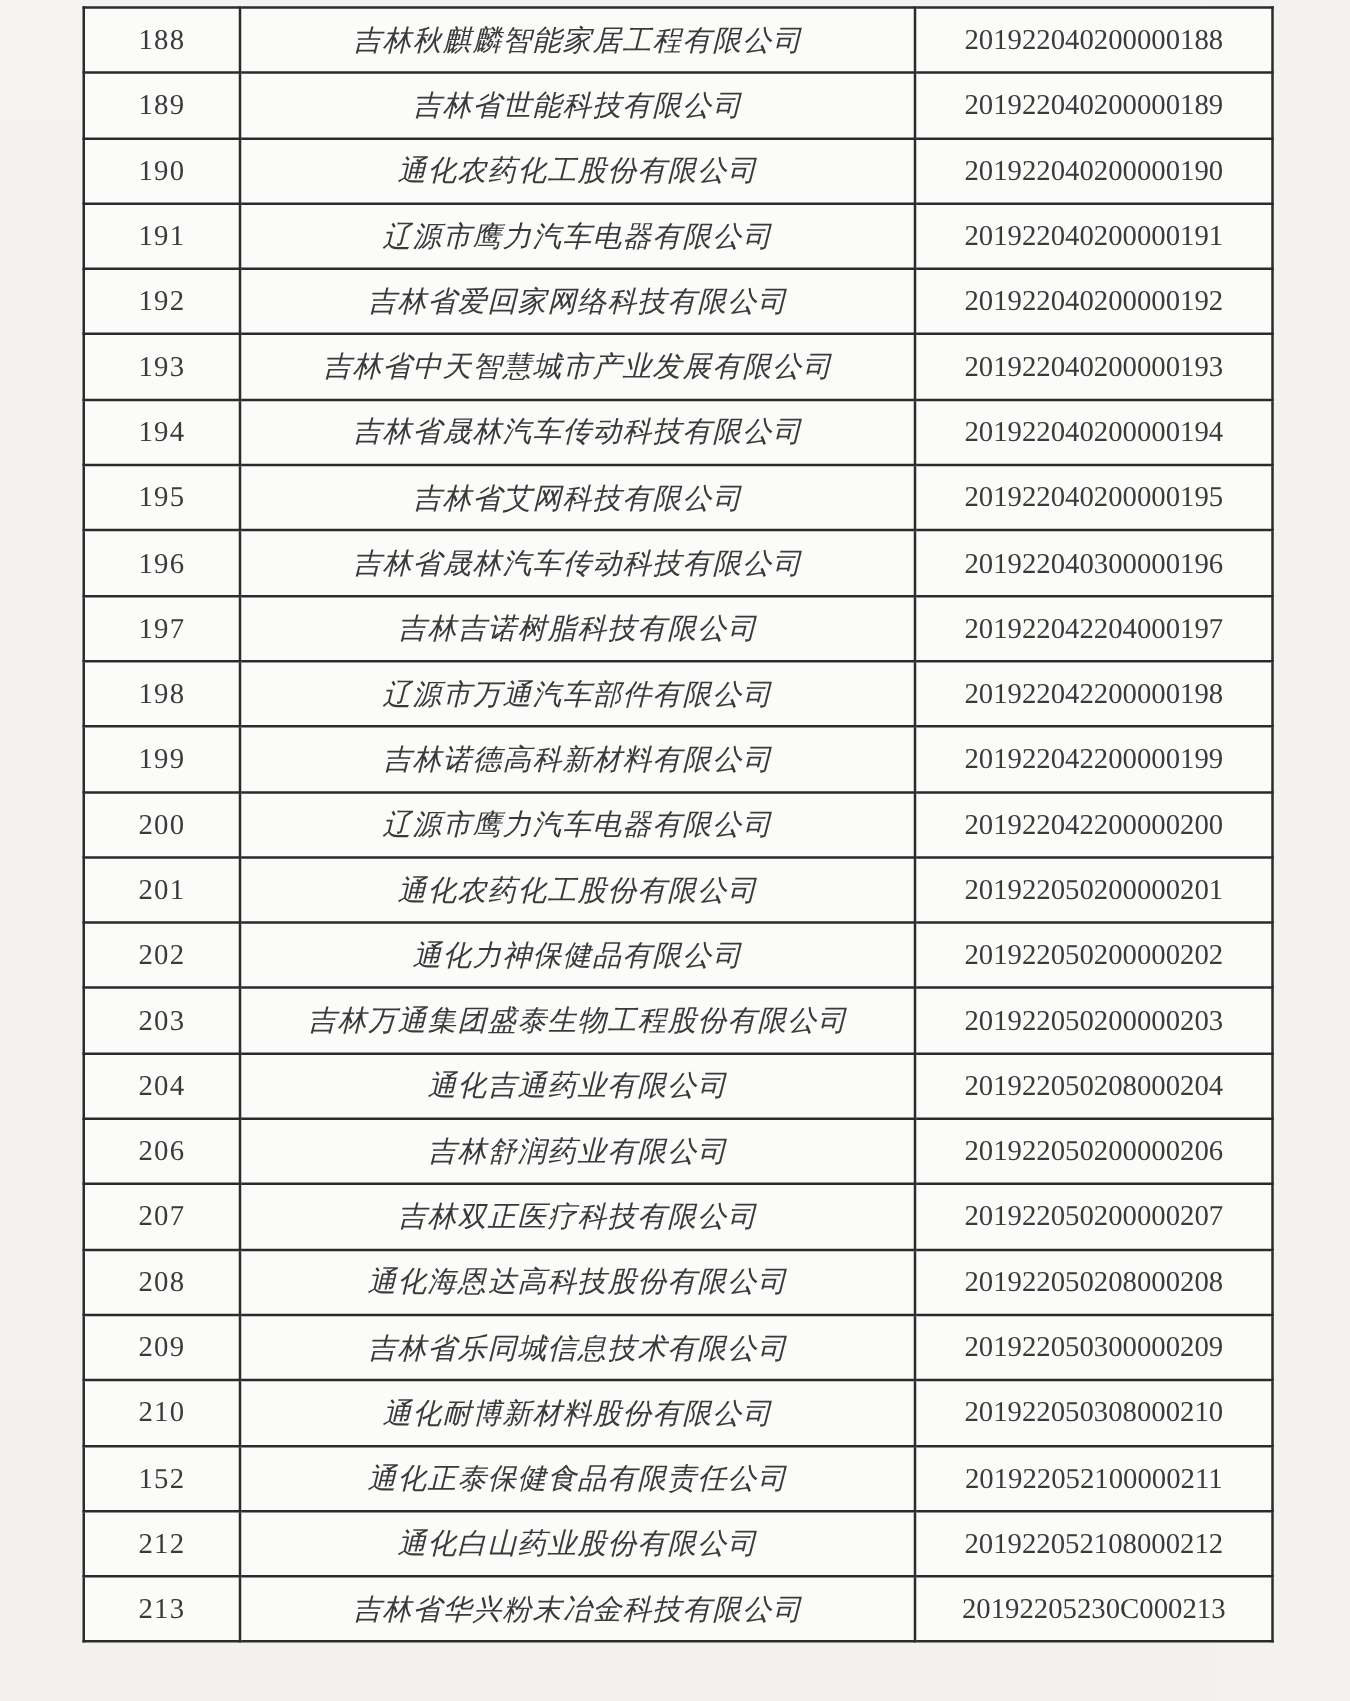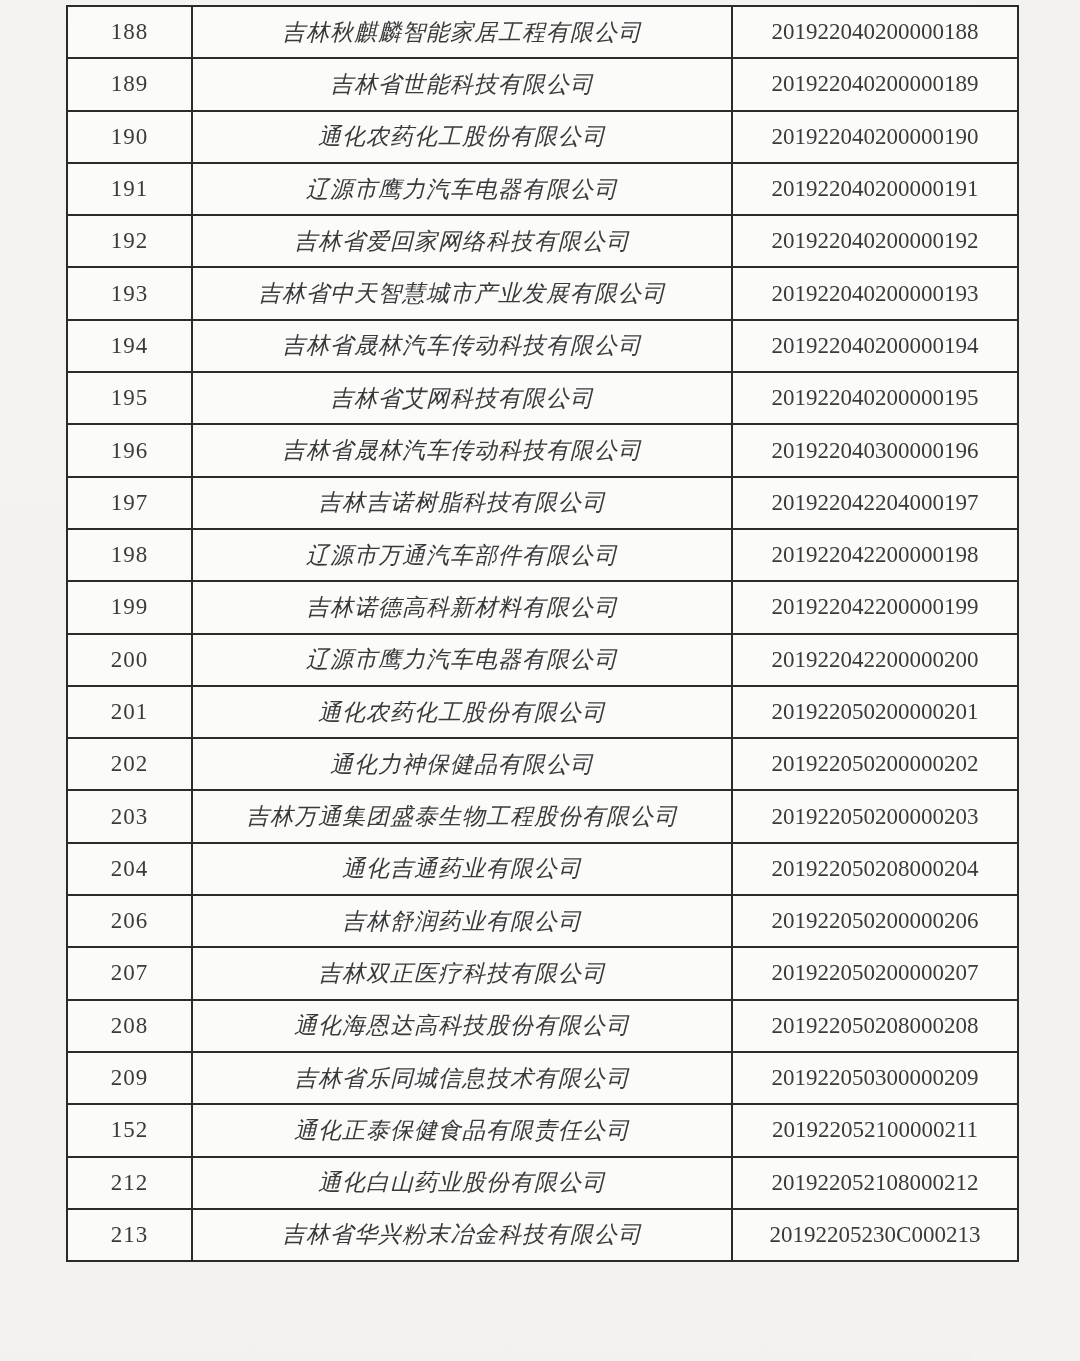--- a/index.html
+++ b/index.html
@@ -167,20 +167,25 @@
     <td class="col-name">通化海恩达高科技股份有限公司</td>
     <td class="col-code">201922050208000208</td>
   </tr>
 
   <tr>
     <td class="col-no">209</td>
     <td class="col-name">吉林省乐同城信息技术有限公司</td>
     <td class="col-code">201922050300000209</td>
   </tr>
 
+  <tr>
+    <td class="col-no">210</td>
+    <td class="col-name">通化耐博新材料股份有限公司</td>
+    <td class="col-code">201922050308000210</td>
+  </tr>
 
   <tr>
     <td class="col-no">152</td>
     <td class="col-name">通化正泰保健食品有限责任公司</td>
     <td class="col-code">201922052100000211</td>
   </tr>
 
   <tr>
     <td class="col-no">212</td>
     <td class="col-name">通化白山药业股份有限公司</td>

